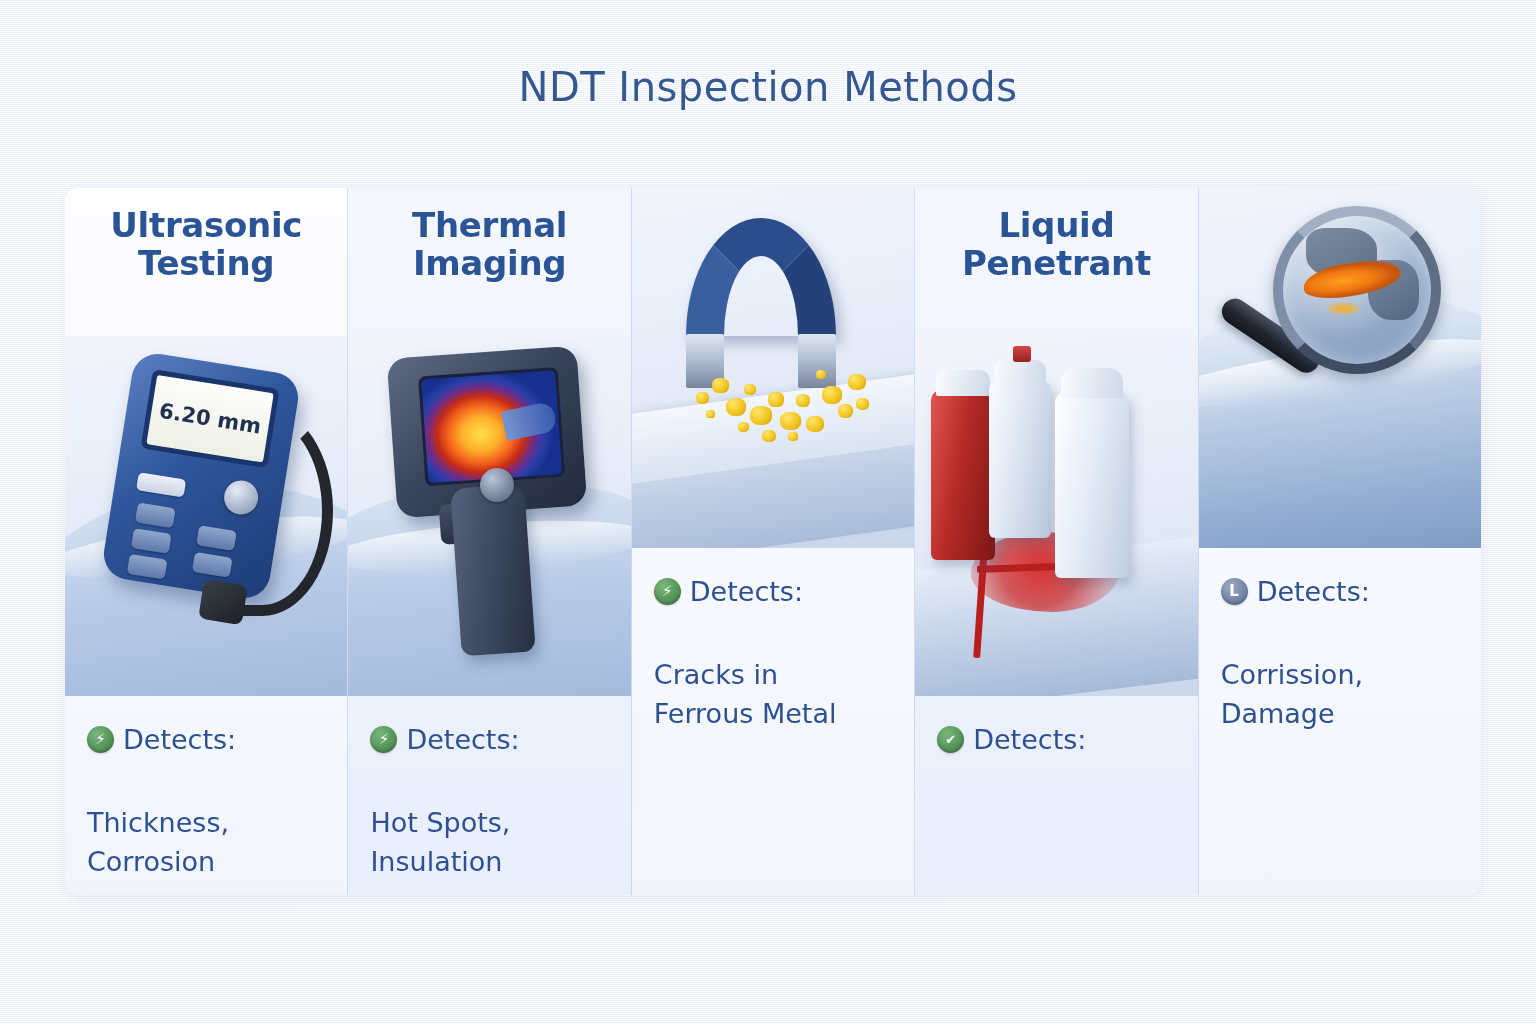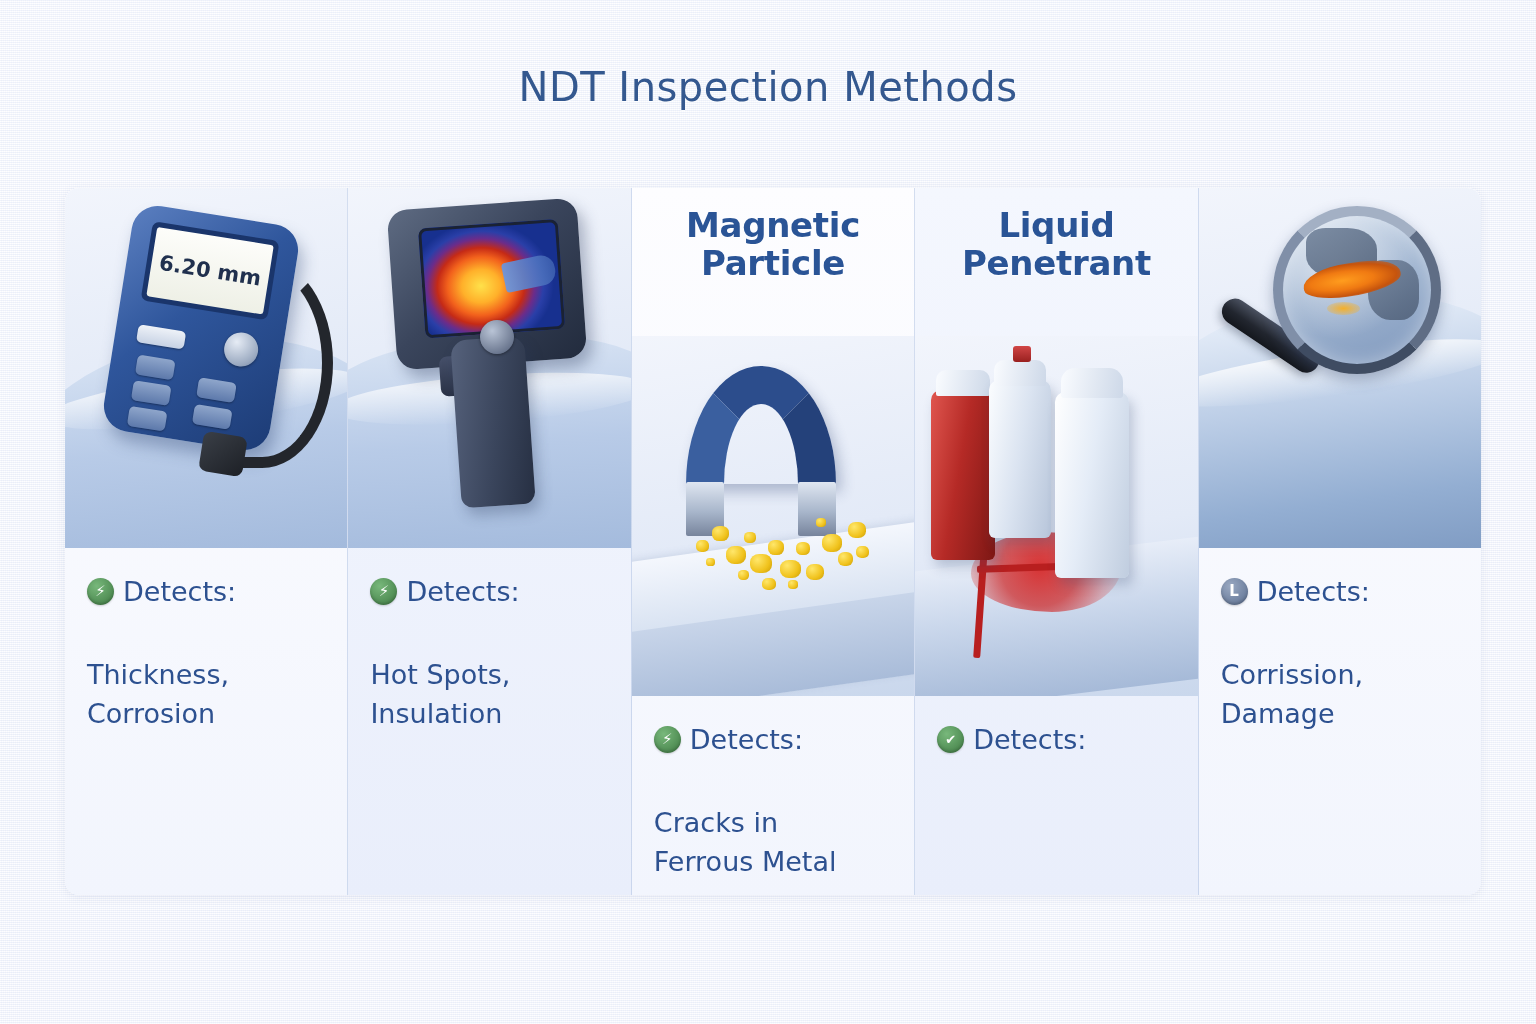--- a/index.html
+++ b/index.html
@@ -414,20 +414,21 @@
 </head>
 <body>
 
 <div class="canvas"></div>
 
 <h1 class="page-title">NDT Inspection Methods</h1>
 
 <div class="board">
 
   <div class="method-card">
+    <div class="card-heading">Ultrasonic Testing</div>
     <div class="illustration">
       <div class="ill-bg-pipe"></div>
       <div class="ut-body">
         <div class="ut-screen">
           <div class="ut-lcd">6.20 mm</div>
         </div>
         <div class="ut-knob"></div>
         <div class="ut-btn" style="left:22px;top:120px;width:48px;height:18px;background:linear-gradient(180deg,#eef2f8,#c7d2e4);"></div>
         <div class="ut-btn" style="left:26px;top:150px;"></div>
         <div class="ut-btn" style="left:26px;top:176px;"></div>
@@ -442,41 +443,41 @@
       <div class="caption-head">
         <span class="badge" style="background:radial-gradient(circle at 36% 30%,#78b87b,#4f8c53 70%,#3c7340);">⚡</span>
         <span class="detects-word">Detects:</span>
       </div>
       <div class="caption-body">Thickness,
 Corrosion</div>
     </div>
   </div>
 
   <div class="method-card tinted">
+    <div class="card-heading">Thermal Imaging</div>
     <div class="illustration">
       <div class="ill-bg-pipe" style="border-radius:40% 40% 10% 10% / 26% 26% 6% 6%;transform:rotate(-4deg);"></div>
       <div class="tc-head">
         <div class="tc-display"></div>
       </div>
       <div class="tc-trigger"></div>
       <div class="tc-handle"></div>
       <div class="tc-dial"></div>
     </div>
     <div class="caption">
       <div class="caption-head">
         <span class="badge" style="background:radial-gradient(circle at 36% 30%,#78b87b,#4f8c53 70%,#3c7340);">⚡</span>
         <span class="detects-word">Detects:</span>
       </div>
       <div class="caption-body">Hot Spots,
 Insulation</div>
     </div>
   </div>
 
   <div class="method-card">
-    <div class="card-heading">Magnetic Particle</div>
     <div class="illustration">
       <div class="mp-plate"></div>
       <div class="mp-plate2"></div>
       <div class="mp-magnet"></div>
       <div class="mp-pole left"></div>
       <div class="mp-pole right"></div>
       <div class="mp-particles">
         <div class="mp-dot" style="left:4px;top:28px;width:13px;height:12px;"></div>
         <div class="mp-dot" style="left:20px;top:14px;width:17px;height:15px;"></div>
         <div class="mp-dot" style="left:34px;top:34px;width:20px;height:18px;"></div>

